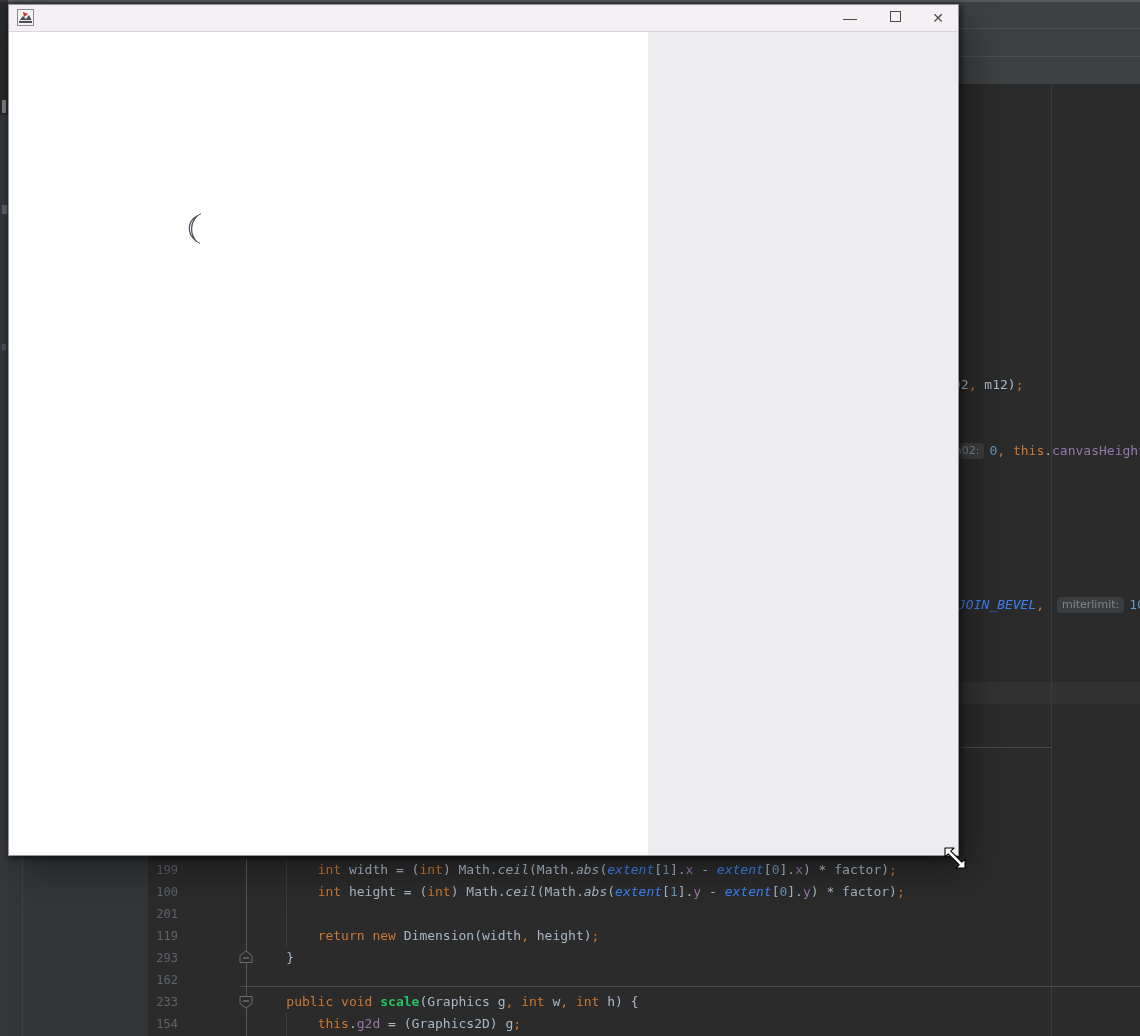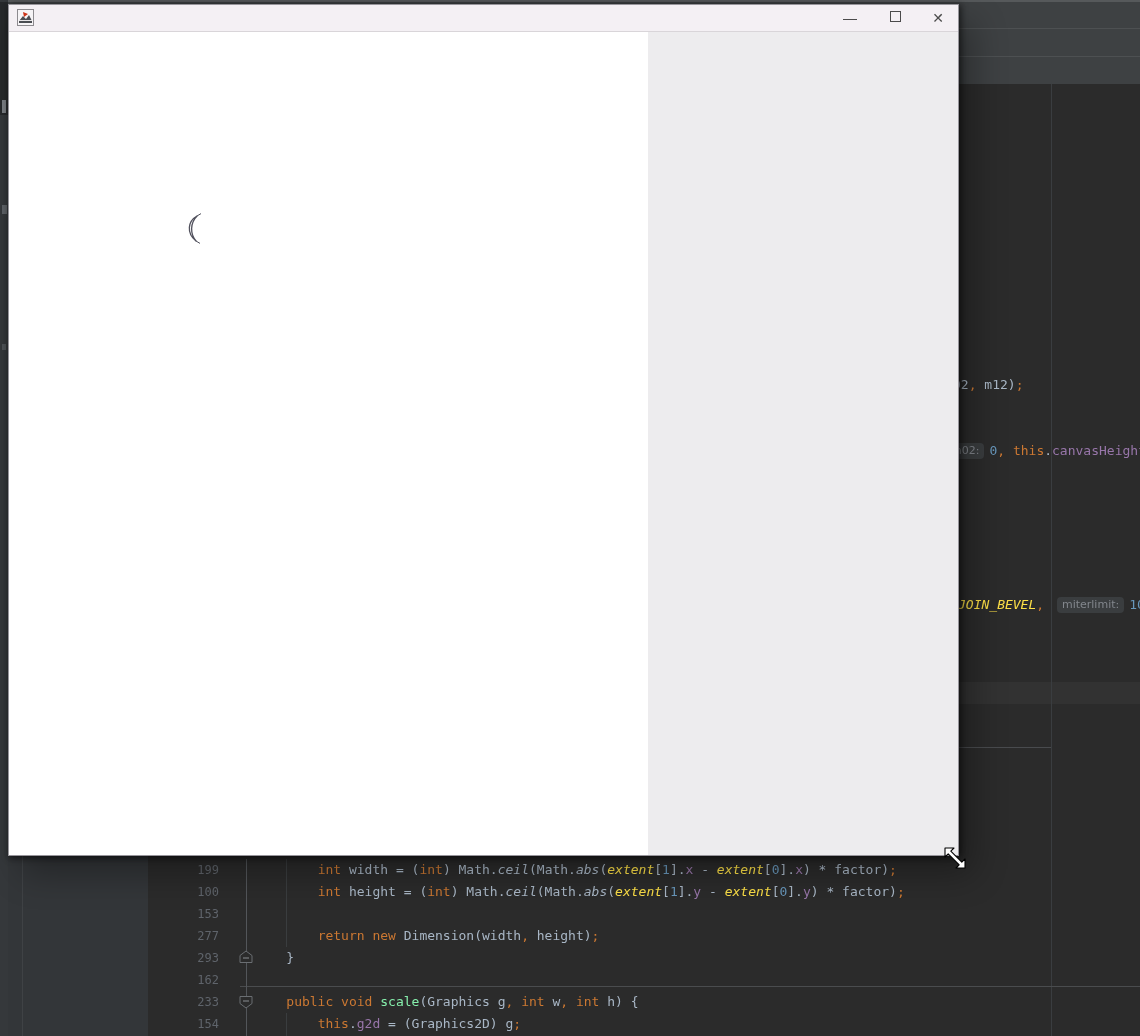--- a/index.html
+++ b/index.html
@@ -28,32 +28,32 @@
   .msep1{position:absolute;left:958px;top:747px;width:93px;height:1px;background:#494b4e;}
   .msep2{position:absolute;left:240px;top:986px;width:900px;height:1px;background:#4a4c4e;}
   .fold-line{position:absolute;left:246px;top:859px;width:1px;height:177px;background:#53565a;}
   .indent-guide{position:absolute;width:1px;background:#3a3d3f;}
   .ig-a{left:286px;top:859px;height:88px;} .ig-b{left:286px;top:1013px;height:23px;}
 
   
   .mono{font-family:"DejaVu Sans Mono",monospace;font-size:13px;line-height:22px;
     color:#a9b7c6;white-space:pre;}
   .line-numbers{position:absolute;left:148px;top:859px;width:30px;text-align:right;
-    font-family:"DejaVu Sans Mono",monospace;font-size:12px;line-height:22px;color:#5f646b;padding-left:41px;}
+    font-family:"DejaVu Sans Mono",monospace;font-size:12px;line-height:22px;color:#5f646b;}
   .line-numbers div{height:22px;}
   .code-area{position:absolute;left:255px;top:859px;}
   .code-line{height:22px;}
   .frag{position:absolute;}
   .frag1{left:953px;top:374px;}
   .frag2{left:941px;top:440px;}
   .frag3{left:958px;top:594px;}
 
   .tok-k{color:#cc7832;} .tok-o{color:#cc7832;} .tok-n{color:#6897bb;}
-  .tok-f{color:#9876aa;} .tok-fi{color:#fde047;font-style:italic;}
-  .tok-mi{font-style:italic;} .tok-m{color:#86efac;}
+  .tok-f{color:#9876aa;} .tok-fi{color:#3b82f6;font-style:italic;}
+  .tok-mi{font-style:italic;} .tok-m{color:#22c55e;font-weight:bold;}
   .tok-h{display:inline-block;background:#3a3d3f;color:#82868c;
     font-family:"DejaVu Sans",sans-serif;font-size:11px;line-height:14px;
     padding:1px 5px;border-radius:4px;vertical-align:1px;margin:0 5px;}
 
   .fold-marker{position:absolute;left:239px;width:14px;height:14px;}
   .fm1{top:950px;} .fm2{top:995px;}
 
   
   .app-window{position:absolute;left:8px;top:4px;width:949px;height:850px;
     background:#edecee;border:1px solid #97959b;z-index:10;
@@ -96,22 +96,22 @@
   <div class="vguide"></div>
   <div class="msep1"></div>
   <div class="msep2"></div>
   <div class="fold-line"></div>
   <div class="indent-guide ig-a"></div>
   <div class="indent-guide ig-b"></div>
 
   <div class="line-numbers">
       <div>199</div>
       <div>100</div>
-      <div>153</div>
-      <div>277</div>
+      <div>201</div>
+      <div>119</div>
       <div>293</div>
       <div>162</div>
       <div>233</div>
       <div>154</div>
     </div>
   <div class="code-area mono"><div class="code-line"><span>        </span><span class="tok-k">int</span><span> width = (</span><span class="tok-k">int</span><span>) Math.</span><span class="tok-mi">ceil</span><span>(Math.</span><span class="tok-mi">abs</span><span>(</span><span class="tok-fi">extent</span><span>[</span><span class="tok-n">1</span><span>].</span><span class="tok-f">x</span><span> - </span><span class="tok-fi">extent</span><span>[</span><span class="tok-n">0</span><span>].</span><span class="tok-f">x</span><span>) * factor)</span><span class="tok-o">;</span></div><div class="code-line"><span>        </span><span class="tok-k">int</span><span> height = (</span><span class="tok-k">int</span><span>) Math.</span><span class="tok-mi">ceil</span><span>(Math.</span><span class="tok-mi">abs</span><span>(</span><span class="tok-fi">extent</span><span>[</span><span class="tok-n">1</span><span>].</span><span class="tok-f">y</span><span> - </span><span class="tok-fi">extent</span><span>[</span><span class="tok-n">0</span><span>].</span><span class="tok-f">y</span><span>) * factor)</span><span class="tok-o">;</span></div><div class="code-line"></div><div class="code-line"><span>        </span><span class="tok-k">return</span><span> </span><span class="tok-k">new</span><span> Dimension(width</span><span class="tok-o">,</span><span> height)</span><span class="tok-o">;</span></div><div class="code-line"><span>    }</span></div><div class="code-line"></div><div class="code-line"><span>    </span><span class="tok-k">public</span><span> </span><span class="tok-k">void</span><span> </span><span class="tok-m">scale</span><span>(Graphics g</span><span class="tok-o">,</span><span> </span><span class="tok-k">int</span><span> w</span><span class="tok-o">,</span><span> </span><span class="tok-k">int</span><span> h) {</span></div><div class="code-line"><span>        </span><span class="tok-k">this</span><span>.</span><span class="tok-f">g2d</span><span> = (Graphics2D) g</span><span class="tok-o">;</span></div></div>
 
   <div class="frag frag1 mono"><span>02</span><span class="tok-o">,</span><span> m12)</span><span class="tok-o">;</span></div>
   <div class="frag frag2 mono"><span class="tok-h">m02:</span><span class="tok-n">0</span><span class="tok-o">,</span><span> </span><span class="tok-k">this</span><span>.</span><span class="tok-f">canvasHeight</span></div>
   <div class="frag frag3 mono"><span class="tok-fi">JOIN_BEVEL</span><span class="tok-o">,</span><span> </span><span class="tok-h">miterlimit:</span><span class="tok-n">10</span></div>

